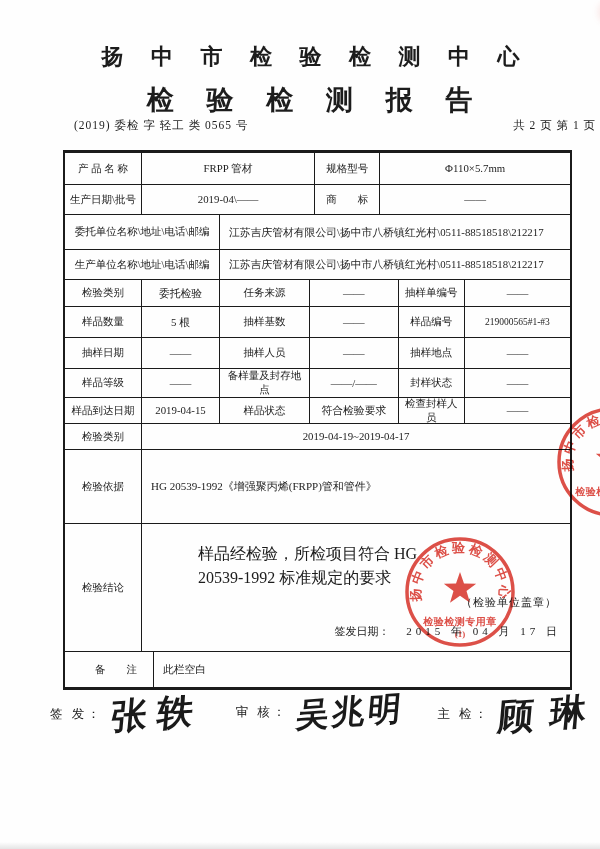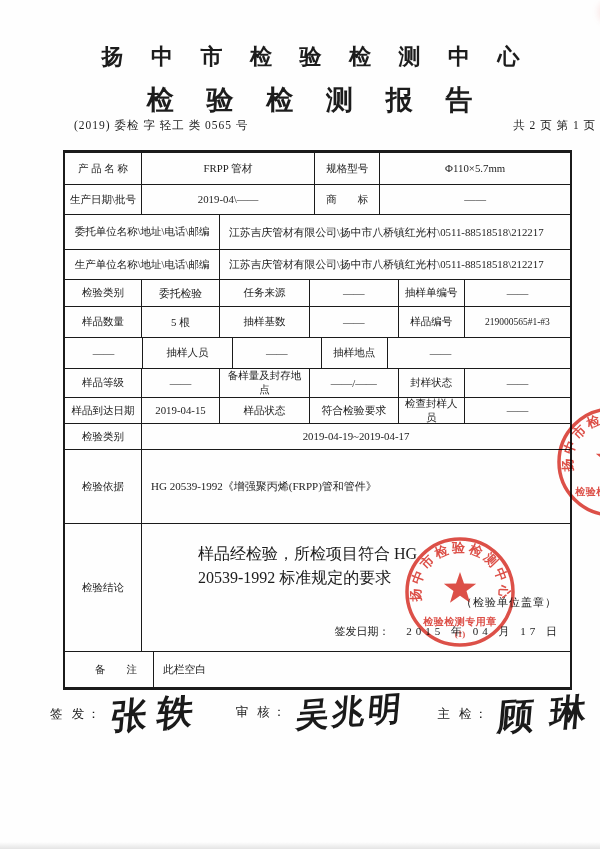--- a/index.html
+++ b/index.html
@@ -104,20 +104,21 @@
     <div class="tr" style="height:31px">
       <div class="td" style="width:15.25%">样品数量</div>
       <div class="td val" style="width:15.45%">5 根</div>
       <div class="td" style="width:17.8%">抽样基数</div>
       <div class="td val" style="width:17.6%">——</div>
       <div class="td" style="width:13.1%">样品编号</div>
       <div class="td val" style="width:20.8%;font-size:9.5px">219000565#1-#3</div>
     </div>
 
     <div class="tr" style="height:31px">
+      <div class="td" style="width:15.25%">抽样日期</div>
       <div class="td val" style="width:15.45%">——</div>
       <div class="td" style="width:17.8%">抽样人员</div>
       <div class="td val" style="width:17.6%">——</div>
       <div class="td" style="width:13.1%">抽样地点</div>
       <div class="td val" style="width:20.8%">——</div>
     </div>
 
     <div class="tr" style="height:29px">
       <div class="td" style="width:15.25%">样品等级</div>
       <div class="td val" style="width:15.45%">——</div>

